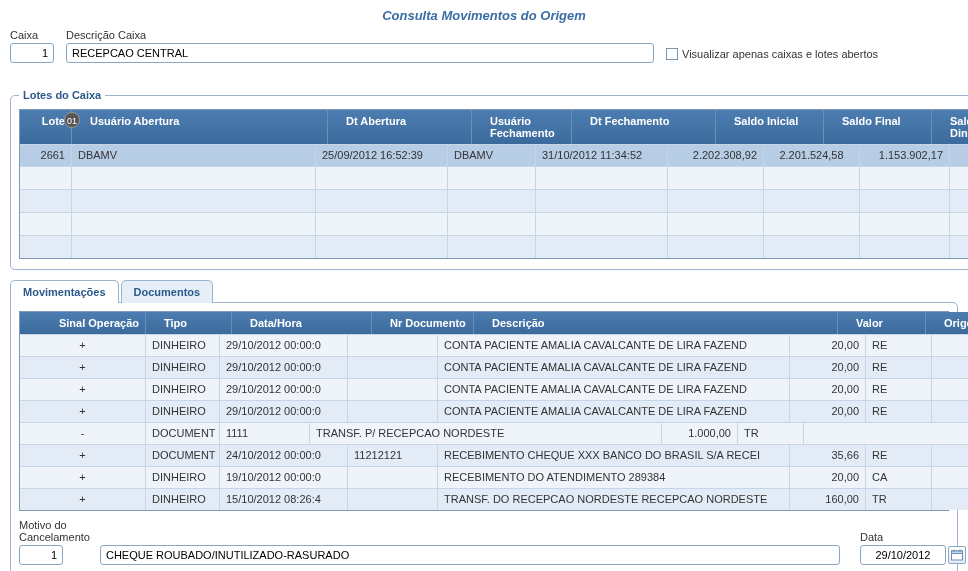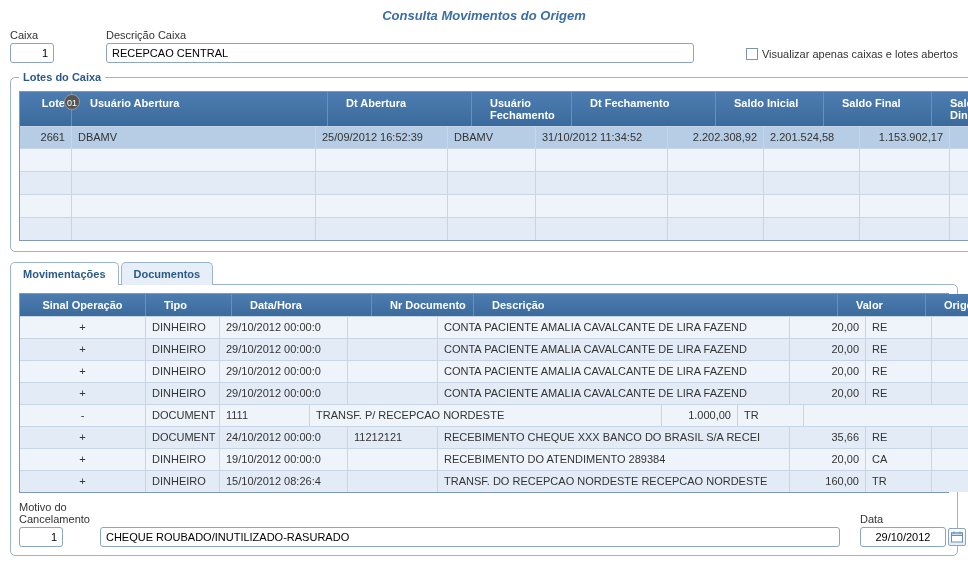--- a/index.html
+++ b/index.html
@@ -13,21 +13,21 @@
   padding: 8px 10px;
 }
 .page-title {
   text-align: center;
   color: #3b6ea5;
   font-style: italic;
   font-weight: bold;
   font-size: 13px;
   margin-bottom: 6px;
 }
-.top-row { display: flex; align-items: flex-end; gap: 12px; margin-bottom: 8px; justify-content: space-between;}
+.top-row { display: flex; align-items: flex-end; gap: 12px; margin-bottom: 26px;}
 .field { display: flex; flex-direction: column; }
 .field-label { color: #333; font-size: 11px; margin-bottom: 2px; }
 .field input[type="text"] {
   border: 1px solid #8aa6c1;
   border-radius: 3px;
   padding: 3px 5px;
   font-size: 11px;
   font-family: inherit;
   background: #fff;
 }
@@ -65,21 +65,21 @@
   padding: 4px 6px;
   border-right: 1px solid #c7d6e6;
   font-size: 11px;
   white-space: nowrap;
   overflow: hidden;
 }
 
 
 .lc-lote{width:52px; text-align:right;} .lc-user{width:244px;} .lc-dta{width:132px;}
 .lc-userf{width:88px;} .lc-dtf{width:132px;} .lc-si{width:96px; text-align:right;}
-.lc-sf{width:96px; text-align:left;} .lc-sd{width:90px; text-align:right; border-right:none;}
+.lc-sf{width:96px; text-align:center;} .lc-sd{width:90px; text-align:right; border-right:none;}
 
 
 .step-badge{
   position:absolute; left:44px; margin-top:2px;
   width:16px;height:16px;border-radius:50%;
   background:#555;color:#fff;font-size:9px;line-height:16px;text-align:center;
   border:1px solid #999;
 }
 
 
@@ -207,21 +207,21 @@
 <div class="tab-container">
   <div class="tabs">
     <div class="tab active">Movimentações</div>
     <div class="tab">Documentos</div>
   </div>
   <div class="tab-body">
     <div class="grid" style="display:flex;flex-direction:column;">
       <div style="display:flex;">
         <div style="flex:1;">
           <div class="grid-header">
-            <div class="mc-sinal" style="text-align:center">Sinal Operação</div>
+            <div class="mc-sinal" style="text-align:right">Sinal Operação</div>
             <div class="mc-tipo">Tipo</div>
             <div class="mc-dh">Data/Hora</div>
             <div class="mc-nrdoc">Nr Documento</div>
             <div class="mc-desc">Descrição</div>
             <div class="mc-valor" style="text-align:left">Valor</div>
             <div class="mc-orig">Origem</div>
           </div>
           <div class="grid-body" id="mov-body">
               <div class="grid-row">
                 <div class="mc-sinal">+</div>

